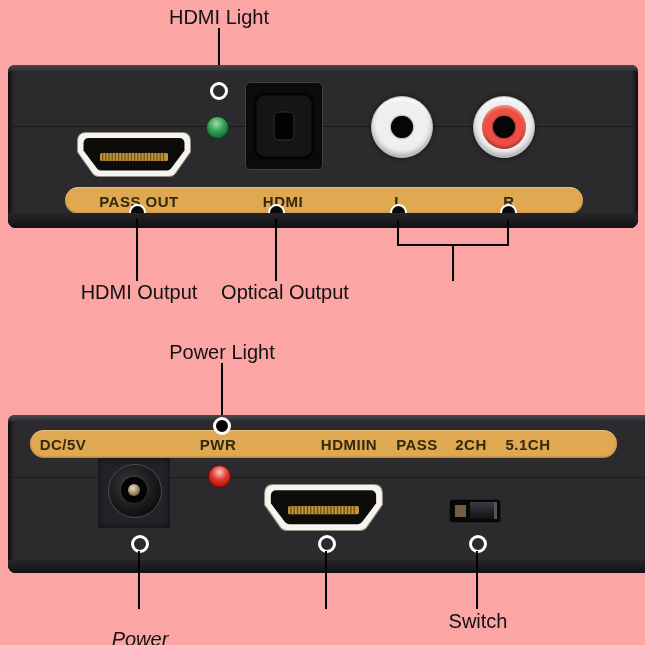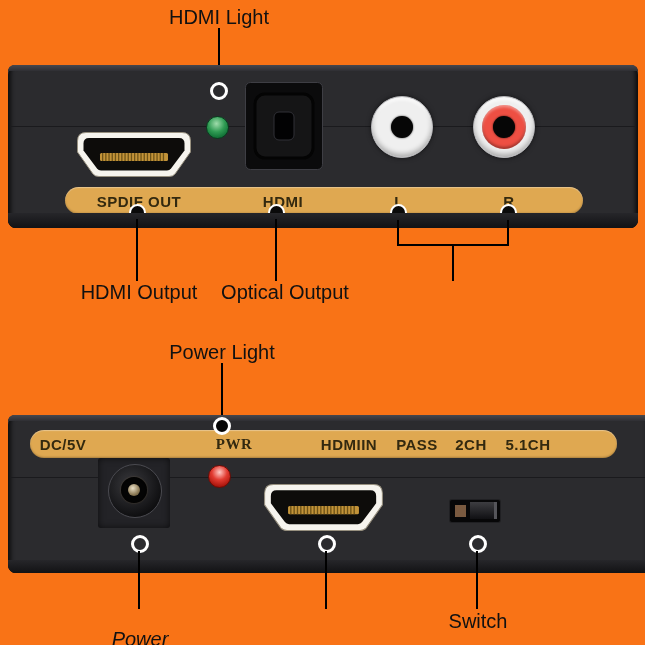--- a/index.html
+++ b/index.html
@@ -1,16 +1,16 @@
 <!DOCTYPE html>
 <html><head>
 <meta charset="utf-8">
 <style>
   html,body { margin:0; padding:0; background:#ffffff; }
-  .stage { position:relative; width:645px; height:645px; background:#f97316;
+  .stage { position:relative; width:645px; height:645px; background:#fca5a5;
            font-family:"Liberation Sans", sans-serif; overflow:hidden; }
   .abs { position:absolute; }
 
   
   .callout-label { position:absolute; transform:translateX(-50%); font-size:20px;
                    color:#111111; white-space:nowrap; }
   .vline { position:absolute; width:2px; background:#000; }
   .hline { position:absolute; height:2px; background:#000; }
 
   
@@ -102,21 +102,21 @@
 
     <div class="rca" style="left:363px; top:31px;">
       <div class="hole"></div>
     </div>
     <div class="rca" style="left:465px; top:31px;">
       <div class="mid"></div>
       <div class="hole"></div>
     </div>
 
     <div class="strip" style="left:57px; top:122px; width:518px; height:27px;">
-      <span class="strip-label" style="left:74px;">SPDIF OUT</span>
+      <span class="strip-label" style="left:74px;">PASS OUT</span>
       <span class="strip-label" style="left:218px;">HDMI</span>
       <span class="strip-label" style="left:334px;">L</span>
       <span class="strip-label" style="left:444px;">R</span>
     </div>
 
     <div class="dot" style="left:121px; top:139px;"></div>
     <div class="dot" style="left:260px; top:139px;"></div>
     <div class="dot" style="left:382px; top:139px;"></div>
     <div class="dot" style="left:492px; top:139px;"></div>
 
@@ -136,21 +136,21 @@
   <div class="callout-label" style="left:139px; top:281px;">HDMI Output</div>
 
   <div class="callout-label" style="left:222px; top:341px;">Power Light</div>
   <div class="vline" style="left:221px; top:363px; height:57px;"></div>
 
   <div class="device" style="left:8px; top:415px; width:642px; height:158px;">
     <div class="bevel"></div>
 
     <div class="strip" style="left:22px; top:15px; width:587px; height:28px;">
       <span class="strip-label" style="left:33px;">DC/5V</span>
-      <span class="strip-label" style="left:204px;font-family:Liberation Serif, serif;">PWR</span>
+      <span class="strip-label" style="left:188px;">PWR</span>
       <span class="strip-label" style="left:293px;margin-left:26px;">HDMIIN</span>
       <span class="strip-label" style="left:387px;">PASS</span>
       <span class="strip-label" style="left:441px;">2CH</span>
       <span class="strip-label" style="left:498px;">5.1CH</span>
     </div>
 
     <div class="seam" style="top:62px;"></div>
 
     <div class="dc-jack" style="left:90px; top:43px;">
       <div class="dc-barrel">

